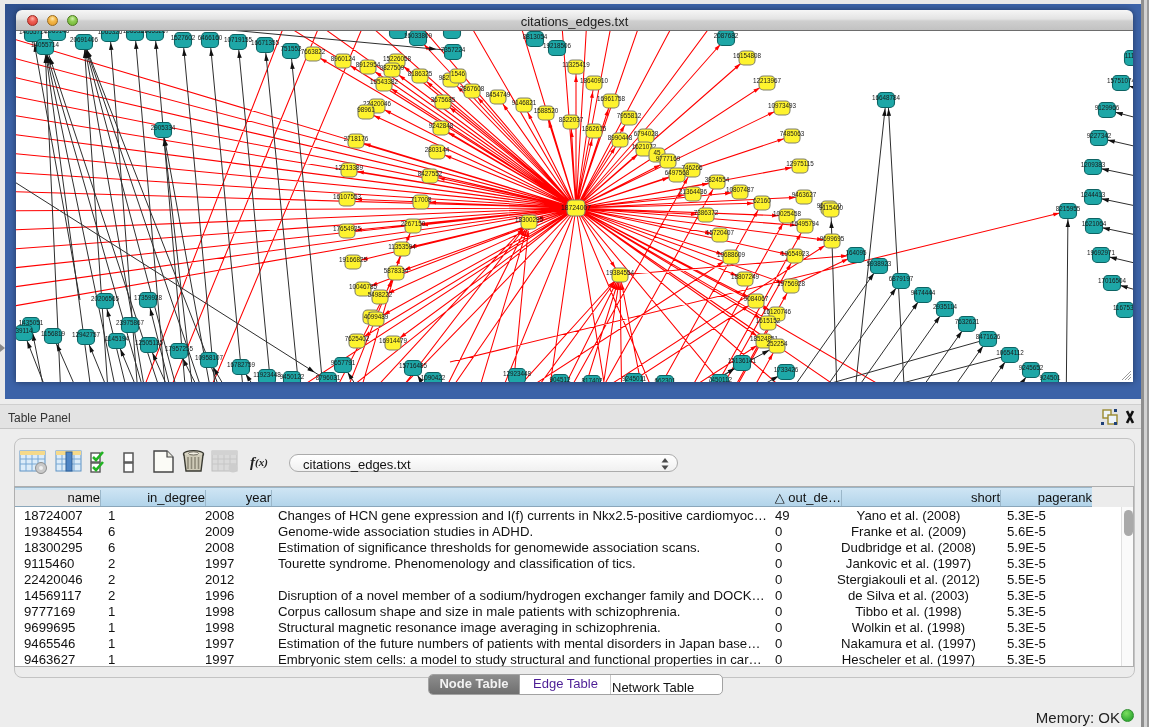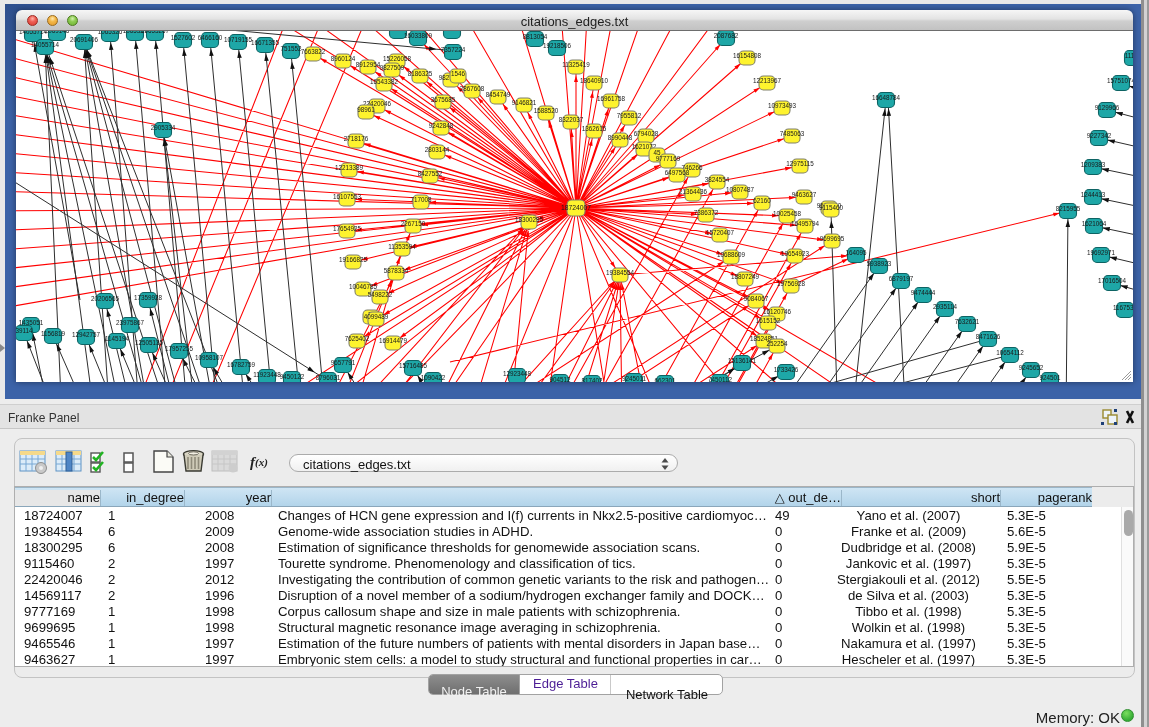--- a/index.html
+++ b/index.html
@@ -51,25 +51,25 @@
 #tframe { position:absolute; left:14px; top:486px; width:1120px; height:181px;
   border:1px solid #aeaeae; pointer-events:none; }
 #vscroll { position:absolute; left:1121px; top:507px; width:13px; height:160px;
   background:#fafafa; border-left:1px solid #e0e0e0; }
 #vthumb { position:absolute; left:2px; top:3px; width:9px; height:26px;
   background:#a9a9a9; border-radius:5px; }
 #tabs { position:absolute; left:428px; top:674px; width:295px; height:21px;
   background:#ffffff; border:1px solid #a2a2a2; border-radius:5px; font-size:13px; }
 #tab1 { position:absolute; left:0; top:0; width:91px; height:19px;
   background:linear-gradient(#8d8d8d,#6f6f6f); color:#f2f2f2; text-align:center;
-  padding-top:9px; border-radius:4px 0 0 4px; border-right:1px solid #a2a2a2; }
+  padding-top:1px; border-radius:4px 0 0 4px; border-right:1px solid #a2a2a2;font-weight:bold; }
 #tab2 { position:absolute; left:92px; top:0; width:90px; height:19px; color:#4c1d95;
   text-align:center; padding-top:1px; border-right:1px solid #c9c9c9; }
 #tab3 { position:absolute; left:183px; top:0; width:110px; height:19px; color:#111;
-  text-align:center; padding-top:12px; }
+  text-align:left; padding-top:5px; }
 #mem { position:absolute; left:1000px; top:709px; width:120px; text-align:right;
   font-size:15px; color:#222; }
 #memdot { position:absolute; left:1121px; top:709px; width:13px; height:13px;
   border-radius:50%; background:radial-gradient(circle at 40% 30%,#7ade5e,#35ac35 70%);
   border:1px solid #2f8f2f; }
 #larrow { position:absolute; left:0px; top:344px; width:0; height:0;
   border-top:4px solid transparent; border-bottom:4px solid transparent;
   border-left:5px solid #8a8a8a; }
 </style></head><body>
 <div id="desk"></div>
@@ -547,21 +547,21 @@
 </svg>
 <div id="titlebar">
   <div id="title">citations_edges.txt</div>
   <div class="tl" id="tlr"></div>
     <div class="tl" id="tly"></div>
     <div class="tl" id="tlg"></div>
 </div>
 <div id="lowbg"></div>
 <div id="larrow"></div>
 <div id="tpbar">
-    <span>Franke Panel</span>
+    <span>Table Panel</span>
   </div>
 <svg width="40" height="20" viewBox="0 0 40 20" style="position:absolute;left:1098px;top:408px">
  <rect x="5" y="2" width="8" height="8" fill="#eef4fa" stroke="#9a8a30" stroke-width="1.4"></rect>
  <rect x="10" y="7" width="9" height="9" fill="#eef4fa" stroke="#9a8a30" stroke-width="1.4"></rect>
  <rect x="16" y="1" width="3" height="3" fill="#1d3f77"></rect>
  <rect x="3" y="14" width="3" height="3" fill="#1d3f77"></rect>
  <rect x="16" y="14" width="3" height="3" fill="#1d3f77"></rect>
  <path d="M29 3 L35 15 M35 3 L29 15" stroke="#111" stroke-width="2.6"></path>
 </svg>
 <div id="panel"></div>
@@ -618,34 +618,34 @@
 </svg>
 <div id="combo">
     <span>citations_edges.txt</span>
  <svg width="12" height="14" viewBox="0 0 12 14" style="position:absolute;right:6px;top:2px">
   <path d="M6 1 L9.5 5.5 L2.5 5.5 Z" fill="#4a4a4a"></path>
   <path d="M6 13 L9.5 8.5 L2.5 8.5 Z" fill="#4a4a4a"></path>
  </svg>
 </div>
 <div id="thead">
   <span class="hc" style="left:1px;width:86px;background:#e7e7e7">name</span>
-  <span class="hc" style="left:80px;width:91px">in_degree</span>
+  <span class="hc" style="left:88px;width:104px">in_degree</span>
   <span class="hc" style="left:183px;width:75px">year</span>
   <span class="hc" style="left:754px;width:74px">△ out_de…</span>
   <span class="hc" style="left:829px;width:158px">short</span>
   <span class="hc" style="left:988px;width:90px;border-right:none">pagerank</span>
 </div>
 <div id="tbody">
 <div class="trow" style="top:0px">
       <span class="c0">18724007</span>
       <span class="c1">1</span>
       <span class="c2">2008</span>
       <span class="c3">Changes of HCN gene expression and I(f) currents in Nkx2.5-positive cardiomyoc…</span>
       <span class="c4">49</span>
-      <span class="c5">Yano et al. (2007)</span>
+      <span class="c5">Yano et al. (2008)</span>
       <span class="c6">5.3E-5</span>
     </div>
 <div class="trow" style="top:16px">
       <span class="c0">19384554</span>
       <span class="c1">6</span>
       <span class="c2">2009</span>
       <span class="c3">Genome-wide association studies in ADHD.</span>
       <span class="c4">0</span>
       <span class="c5">Franke et al. (2009)</span>
       <span class="c6">5.6E-5</span>
@@ -665,21 +665,20 @@
       <span class="c2">1997</span>
       <span class="c3">Tourette syndrome. Phenomenology and classification of tics.</span>
       <span class="c4">0</span>
       <span class="c5">Jankovic et al. (1997)</span>
       <span class="c6">5.3E-5</span>
     </div>
 <div class="trow" style="top:64px">
       <span class="c0">22420046</span>
       <span class="c1">2</span>
       <span class="c2">2012</span>
-      <span class="c3">Investigating the contribution of common genetic variants to the risk and pathogen…</span>
       <span class="c4">0</span>
       <span class="c5">Stergiakouli et al. (2012)</span>
       <span class="c6">5.5E-5</span>
     </div>
 <div class="trow" style="top:80px">
       <span class="c0">14569117</span>
       <span class="c1">2</span>
       <span class="c2">1996</span>
       <span class="c3">Disruption of a novel member of a sodium/hydrogen exchanger family and DOCK…</span>
       <span class="c4">0</span>

